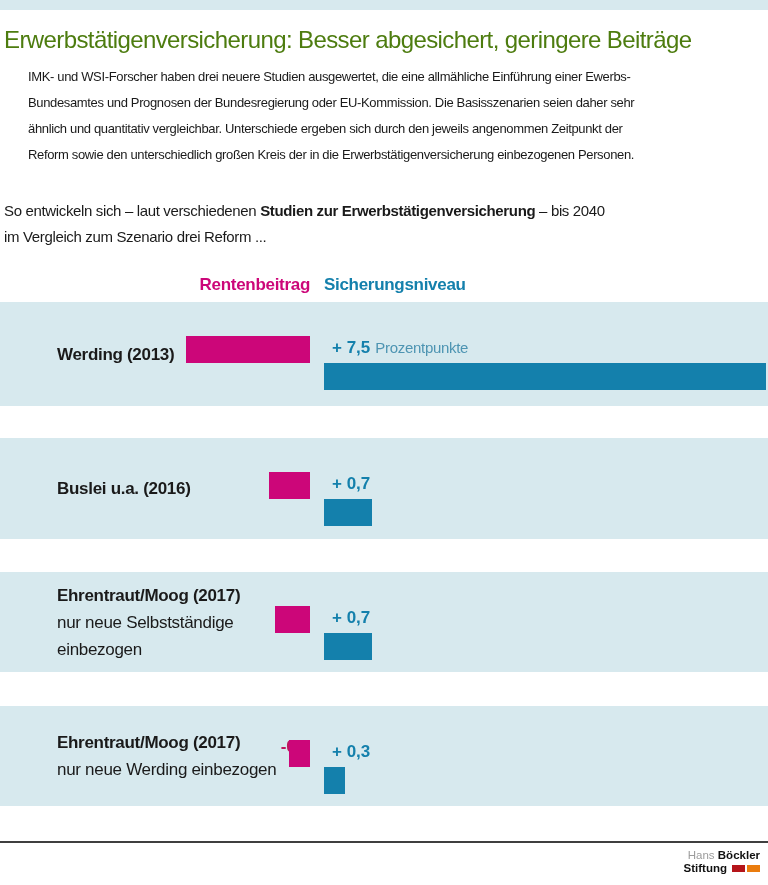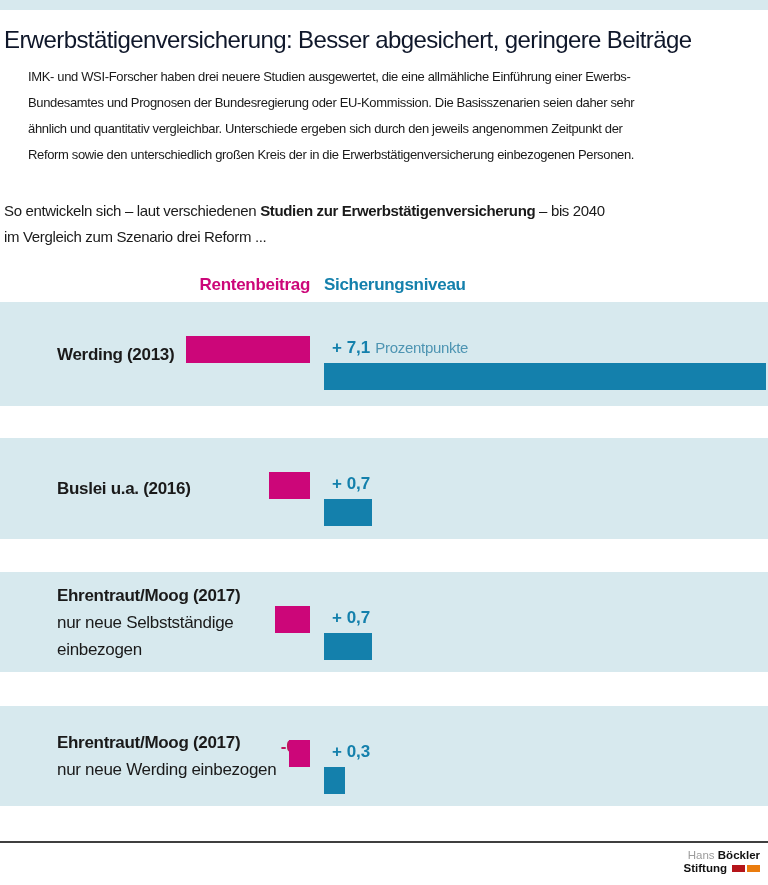--- a/index.html
+++ b/index.html
@@ -3,21 +3,21 @@
 <meta charset="utf-8">
 <style>
   html,body{margin:0;padding:0;background:#fff;}
   .page{
     position:relative;width:768px;height:885px;overflow:hidden;background:#fff;
     font-family:"Liberation Sans",sans-serif;color:#1a1a1a;
   }
   .top-strip{position:absolute;top:0;left:0;width:768px;height:10px;}
   .title{
     position:absolute;left:4px;top:24px;margin:0;
-    font-size:24px;font-weight:400;letter-spacing:-0.6px;line-height:32px;color:#0f172a;
+    font-size:24px;font-weight:400;letter-spacing:-0.6px;line-height:32px;color:#4d7c0f;
     white-space:nowrap;
   }
   .intro{position:absolute;left:4px;top:64px;font-size:13px;line-height:26px;letter-spacing:-0.35px;margin-left:24px;}
   .intro .line{white-space:nowrap;}
   .lead{position:absolute;left:4px;top:198px;font-size:15px;line-height:26px;letter-spacing:-0.35px;}
   .lead .line{white-space:nowrap;}
   .lead .b{font-weight:700;}
   .col-head{position:absolute;top:275px;font-size:17px;font-weight:700;letter-spacing:-0.3px;line-height:20px;white-space:nowrap;}
   .col-head.pink{right:458px;color:#cc0679;text-align:right;}
   .col-head.blue{left:324px;color:#1480ac;}
@@ -64,21 +64,21 @@
 
   <div class="col-head pink">Rentenbeitrag</div>
   <div class="col-head blue">Sicherungsniveau</div>
 
   <div class="band" style="top: 302px; height: 104px; background: rgb(215, 233, 238);">
     <div class="row-label">
       <div class="bold">Werding (2013)</div>
     </div>
     <div class="pink-value">-1,8</div>
     <div class="pink-bar" style="background: rgb(204, 6, 121); width: 124px;"></div>
-    <div class="blue-value"><span>+ 7,1</span><span class="suffix">Prozentpunkte</span></div>
+    <div class="blue-value"><span>+ 7,5</span><span class="suffix">Prozentpunkte</span></div>
     <div class="blue-bar" style="background: rgb(20, 128, 172); width: 442px;"></div>
   </div>
 
   <div class="band" style="top: 438px; height: 101px; background: rgb(215, 233, 238);">
     <div class="row-label">
       <div class="bold">Buslei u.a. (2016)</div>
     </div>
     <div class="pink-value">-0,6</div>
     <div class="pink-bar" style="background: rgb(204, 6, 121); width: 41px;"></div>
     <div class="blue-value"><span>+ 0,7</span></div>

